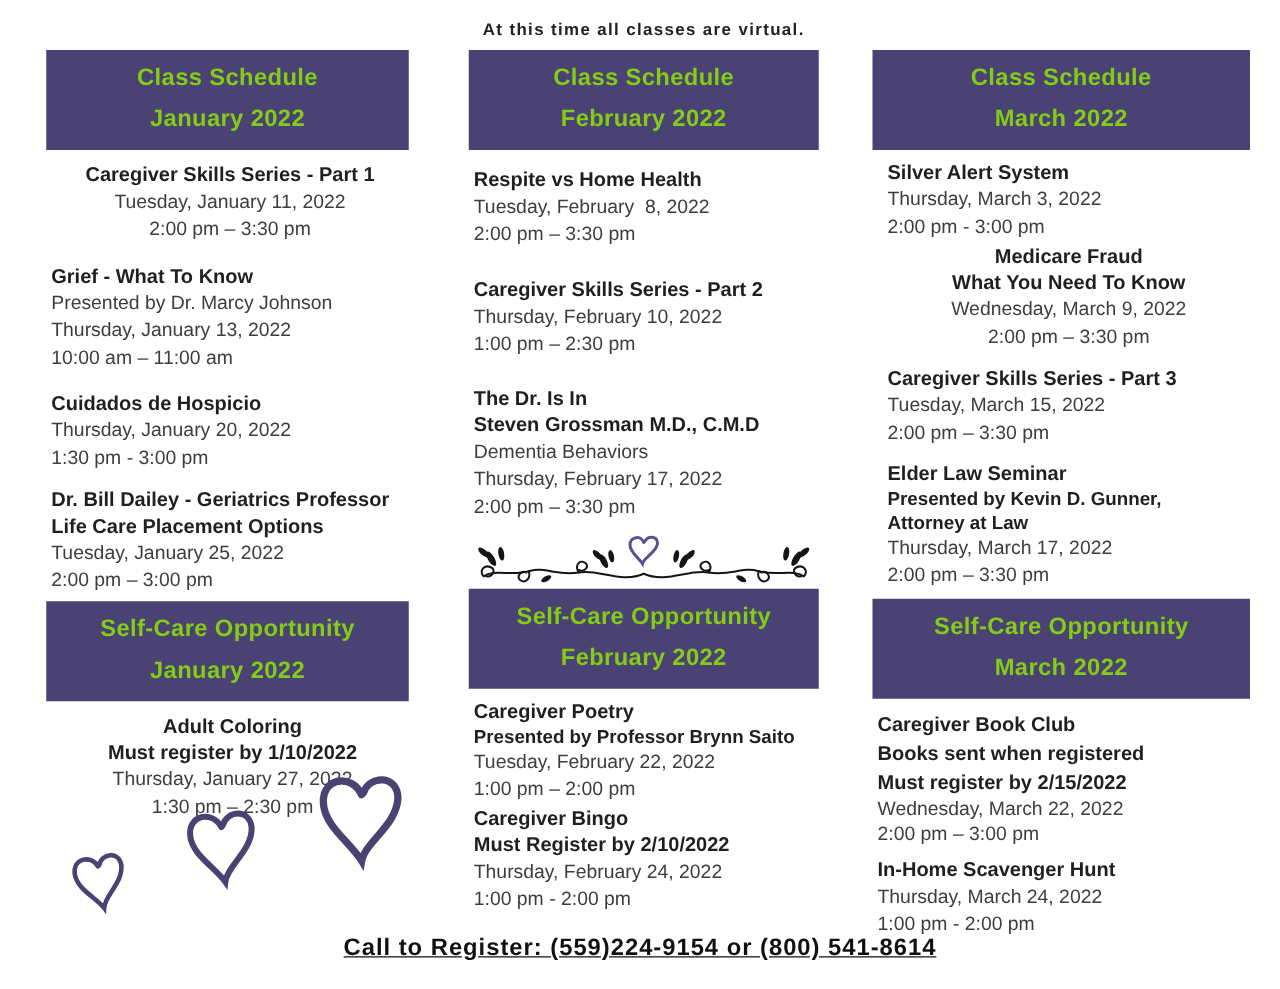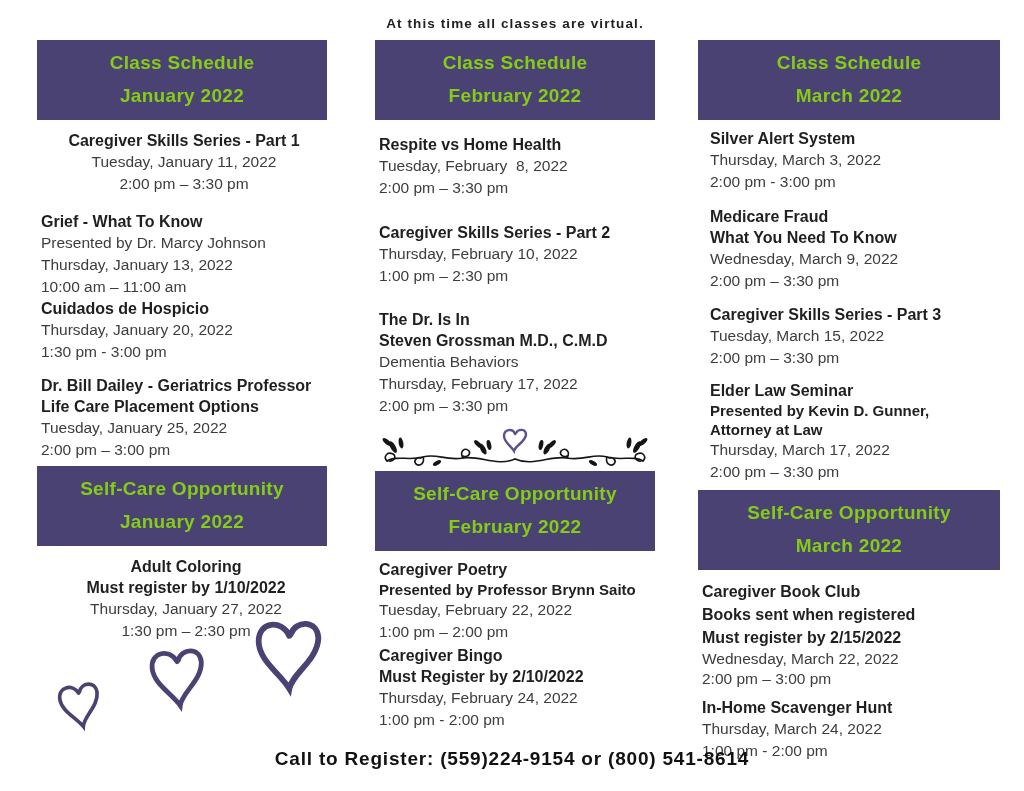--- a/index.html
+++ b/index.html
@@ -30,21 +30,21 @@
   .bs { font-size:15px; font-weight:bold; color:var(--ink); line-height:19px; }
   .r  { font-size:15.5px; font-weight:normal; color:var(--soft); line-height:22px; }
   .hearts { position:absolute; }
   .heart-svg path { fill:none; stroke:var(--accent); stroke-width:3.4; stroke-linecap:round; }
   .flourish { display:block; margin:8px auto 0 auto; }
   .flourish .vine { fill:none; stroke:#151515; stroke-width:1.6; stroke-linecap:round; }
   .flourish .leaf { fill:#151515; }
   .flourish .fheart { fill:none; stroke:var(--flourish-heart); stroke-width:2.4; stroke-linecap:round; }
   .footer {
     position:absolute; left:0; top:748px; width:1024px; text-align:center;
-    font-size:19px; font-weight:bold; color:#111; letter-spacing:.8px;
+    font-size:19px; font-weight:bold; color:#111; letter-spacing:.8px;text-decoration:underline;
   }
 </style>
 </head>
 <body>
 
 <div id="page" style="--accent: #4a4273; --flourish-heart: #5a5290;">
 
   <div class="note">At this time all classes are virtual.</div>
 
   <div class="col" id="col-jan" style="position:absolute;">
@@ -59,21 +59,21 @@
       <div class="line r">2:00 pm – 3:30 pm</div>
     </div>
 
     <div class="entry" style="margin-top:16px;">
       <div class="line b">Grief - What To Know</div>
       <div class="line r">Presented by Dr. Marcy Johnson</div>
       <div class="line r">Thursday, January 13, 2022</div>
       <div class="line r">10:00 am – 11:00 am</div>
     </div>
 
-    <div class="entry" style="">
+    <div class="entry" style="margin-top:15px;">
       <div class="line b">Cuidados de Hospicio</div>
       <div class="line r">Thursday, January 20, 2022</div>
       <div class="line r">1:30 pm - 3:00 pm</div>
     </div>
 
     <div class="entry" style="margin-top:12px;">
       <div class="line b">Dr. Bill Dailey - Geriatrics Professor</div>
       <div class="line b">Life Care Placement Options</div>
       <div class="line r">Tuesday, January 25, 2022</div>
       <div class="line r">2:00 pm – 3:00 pm</div>
@@ -191,21 +191,21 @@
       <div class="banner-line">Class Schedule</div>
       <div class="banner-line">March 2022</div>
     </div>
 
     <div class="entry" style="margin-top:8px; padding-left:12px;">
       <div class="line b">Silver Alert System</div>
       <div class="line r">Thursday, March 3, 2022</div>
       <div class="line r">2:00 pm - 3:00 pm</div>
     </div>
 
-    <div class="entry" style="margin-top:13px; padding-left:12px;">
+    <div class="entry" style="margin-top:2px; padding-left:12px;text-align:center;">
       <div class="line b">Medicare Fraud</div>
       <div class="line b">What You Need To Know</div>
       <div class="line r">Wednesday, March 9, 2022</div>
       <div class="line r">2:00 pm – 3:30 pm</div>
     </div>
 
     <div class="entry" style="margin-top:12px; padding-left:12px;">
       <div class="line b">Caregiver Skills Series - Part 3</div>
       <div class="line r">Tuesday, March 15, 2022</div>
       <div class="line r">2:00 pm – 3:30 pm</div>

